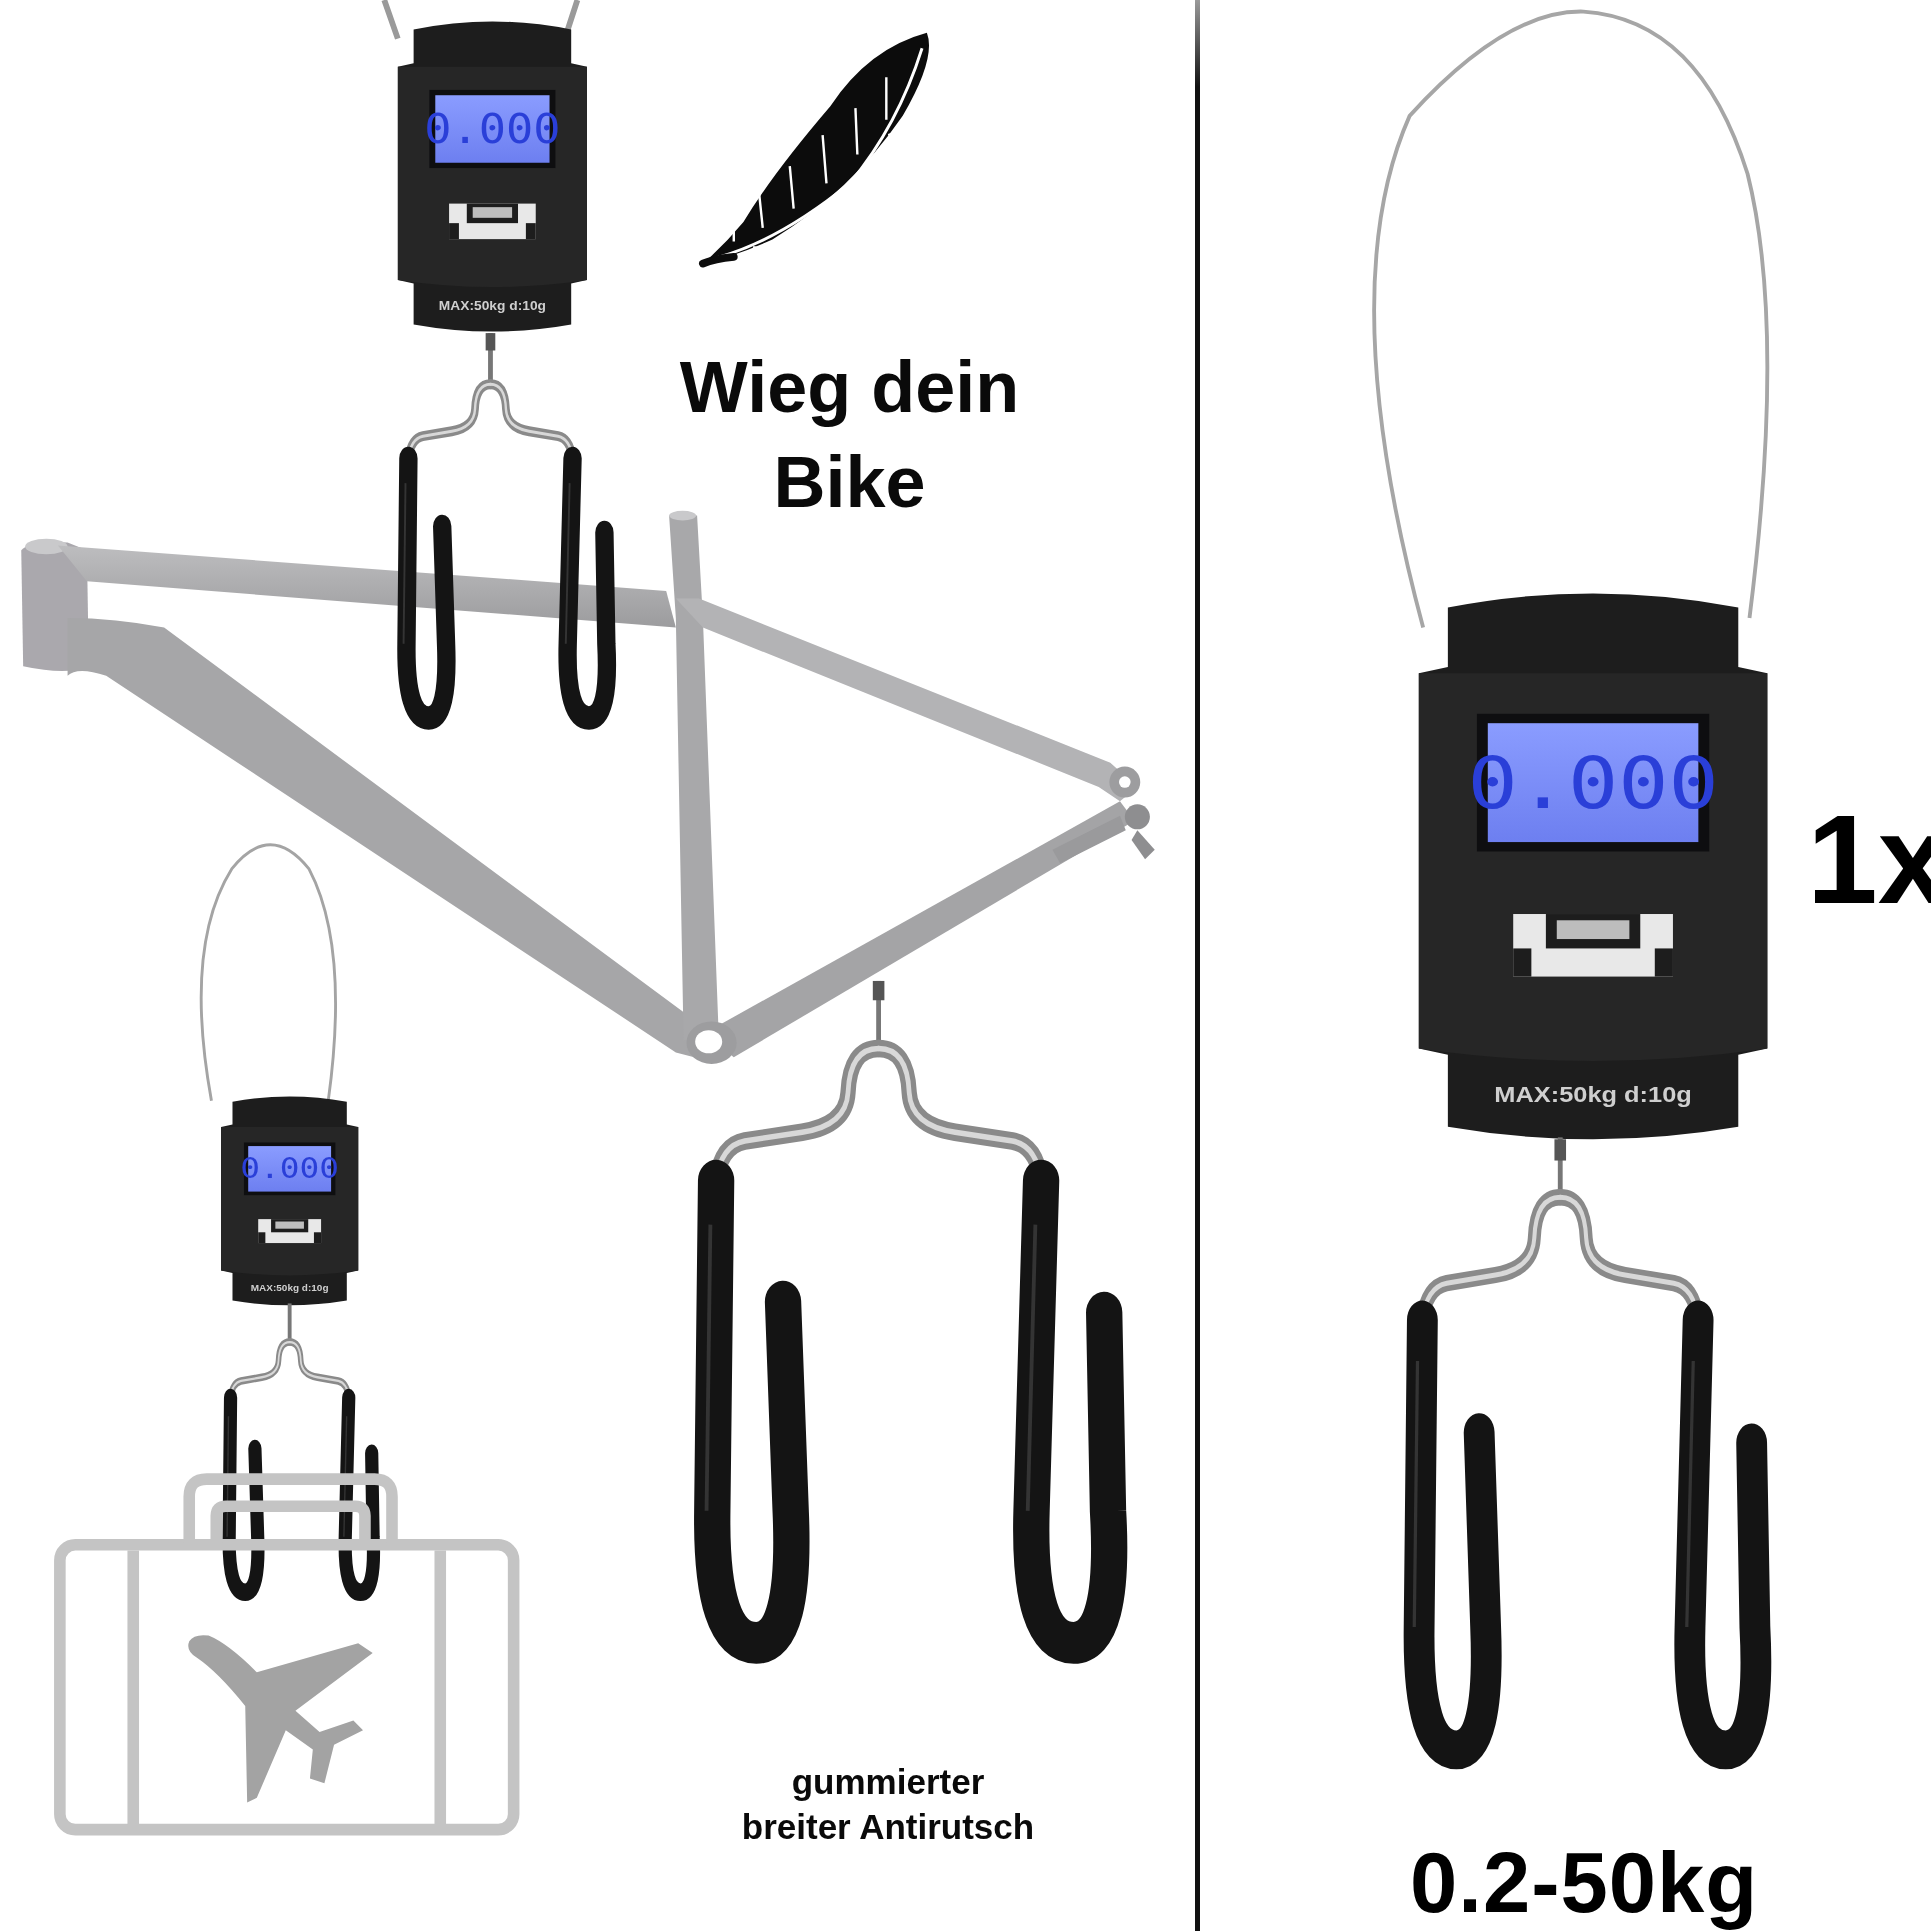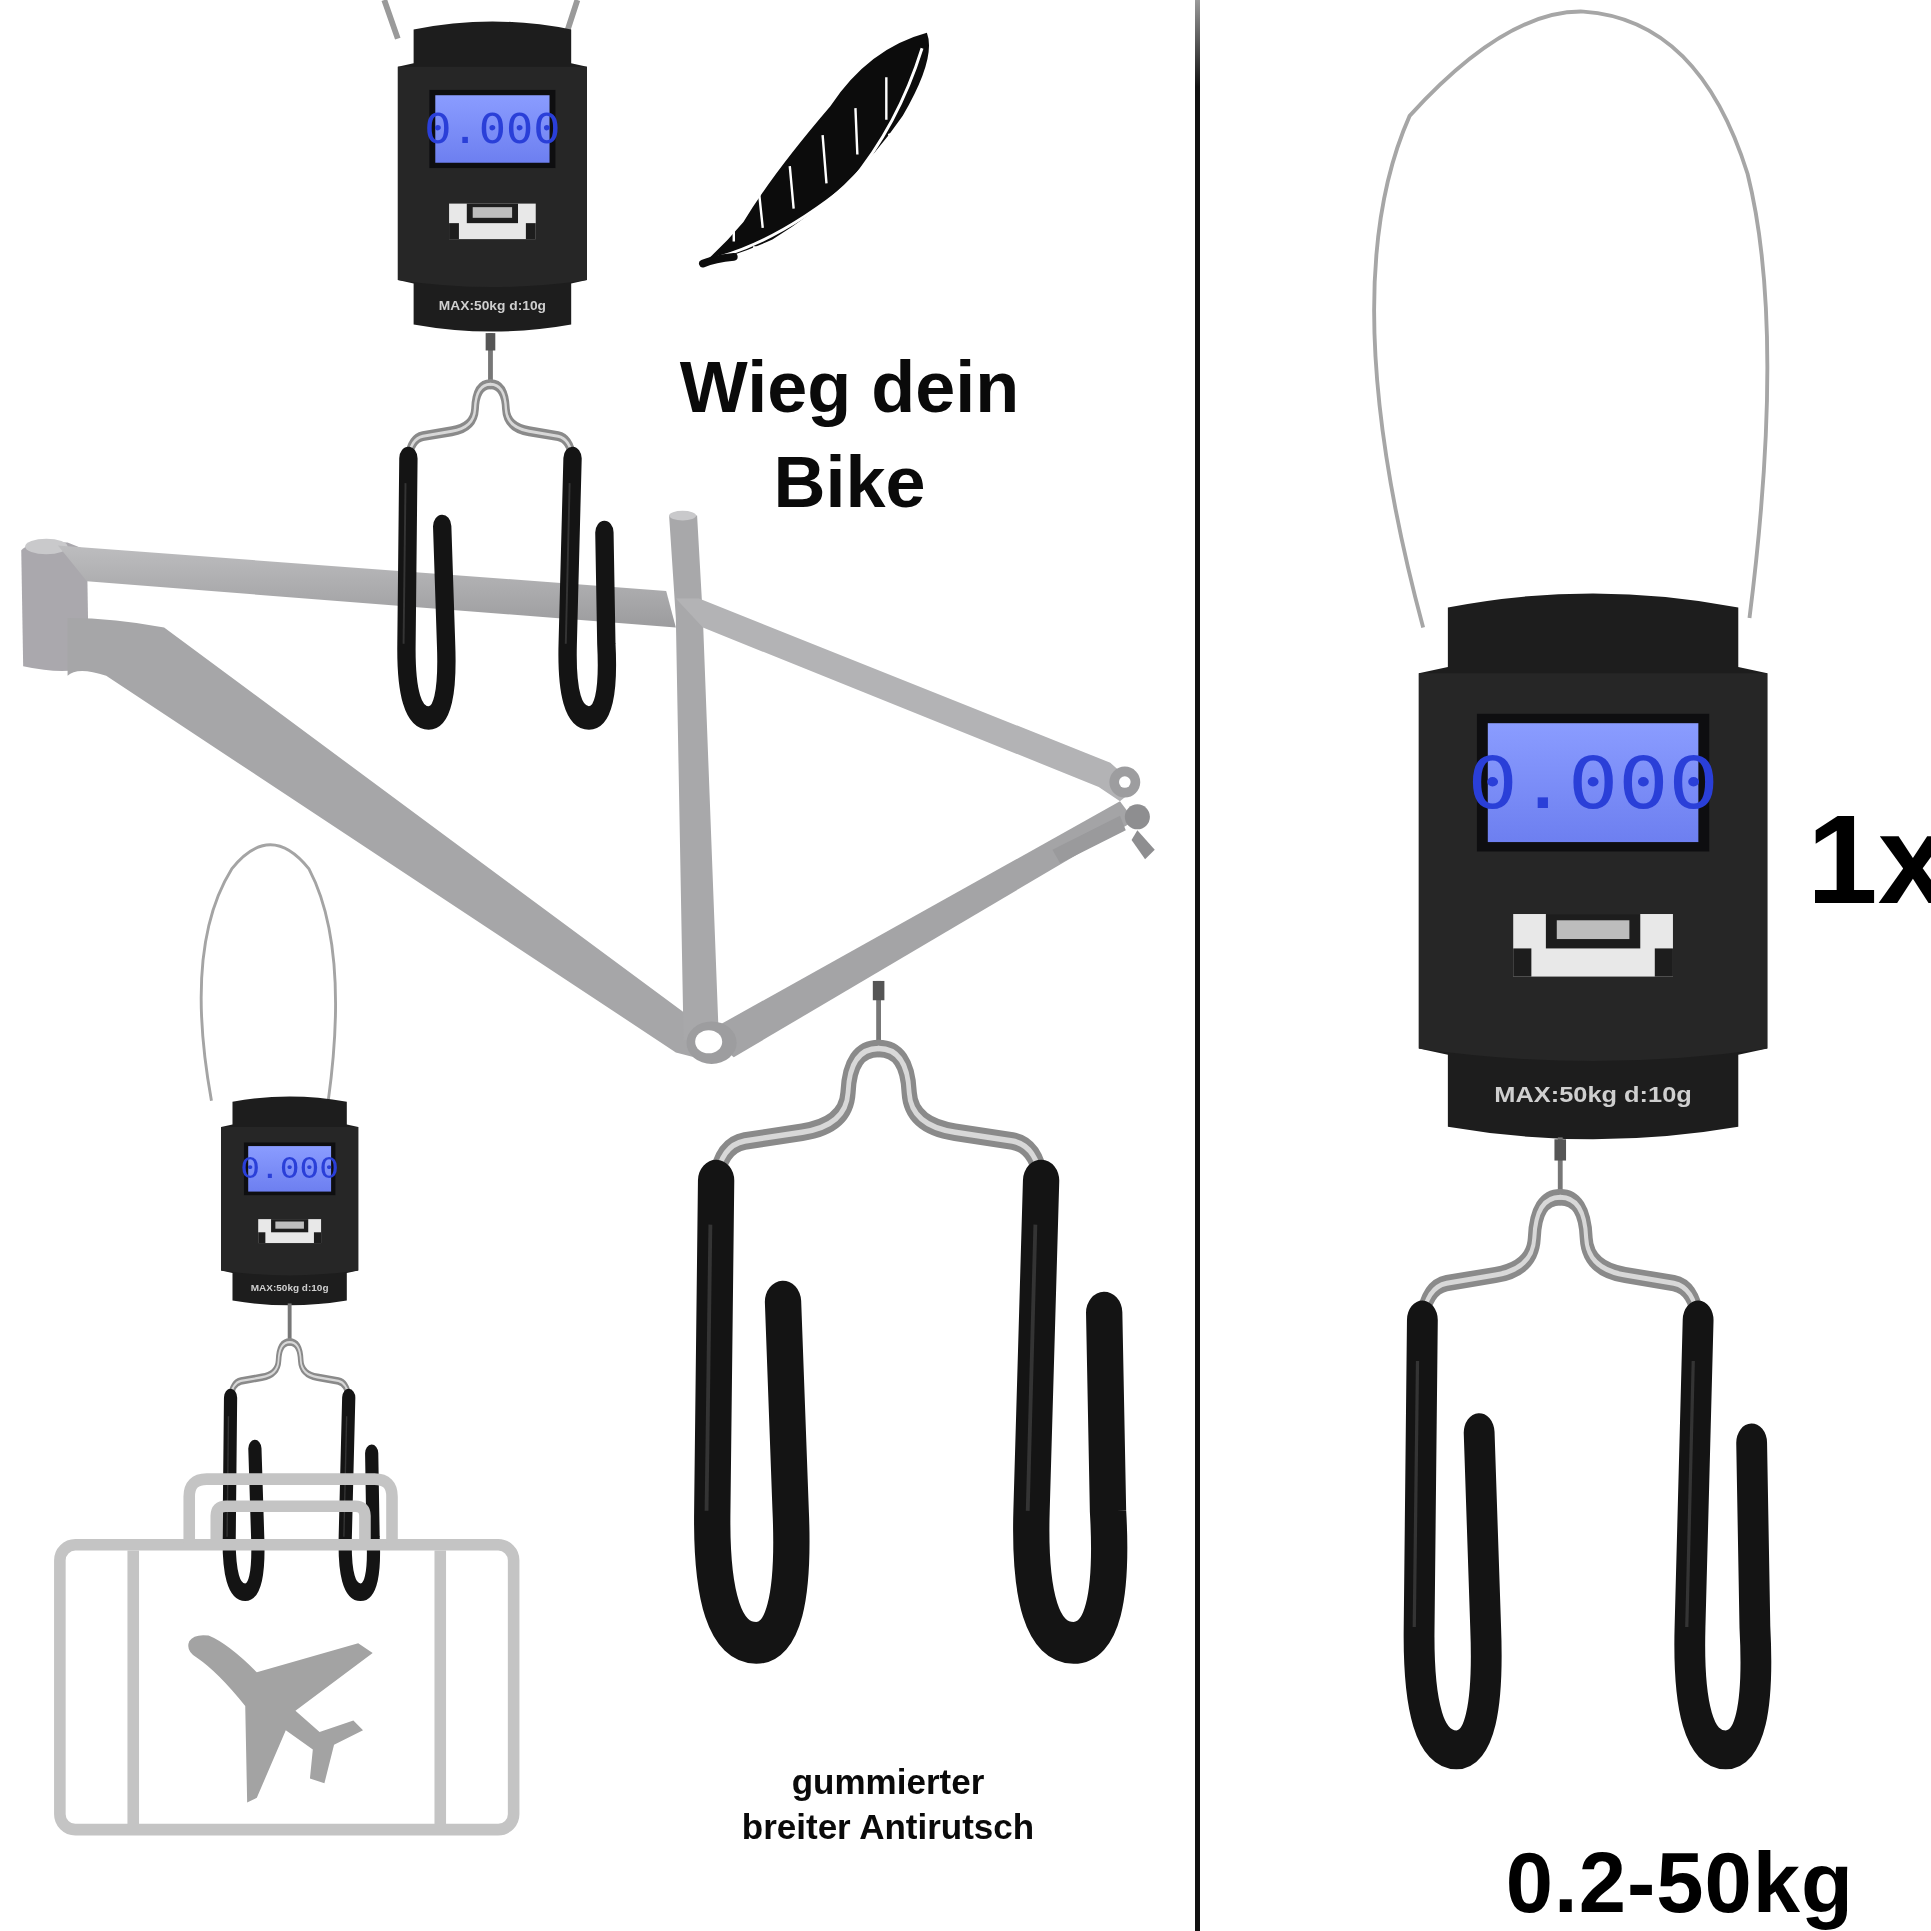--- a/index.html
+++ b/index.html
@@ -2,21 +2,21 @@
 <html><head>
 <meta charset="utf-8">
 <style>
   html, body { margin: 0; padding: 0; background: #ffffff; }
   body { width: 1931px; height: 1931px; position: relative; overflow: hidden; font-family: "Liberation Sans", "DejaVu Sans", sans-serif; }
   .abs { position: absolute; }
   svg.layer { position: absolute; left: 0; top: 0; }
   .headline { position: absolute; left: 618px; top: 340px; width: 463px; text-align: center; font-weight: 700; font-size: 72px; line-height: 95px; color: #0a0a0a; letter-spacing: 0px; }
   .caption { position: absolute; left: 695px; top: 1759px; width: 386px; text-align: center; font-weight: 700; font-size: 35px; line-height: 45px; color: #0a0a0a; }
   .qty { position: absolute; left: 1767px; top: 792px; font-weight: 700; font-size: 127px; line-height: 135px; color: #000; margin-left: 40px; }
-  .range { position: absolute; left: 1410px; top: 1834px; width: 444px; text-align: right; font-weight: 700; font-size: 85px; line-height: 97px; color: #000; letter-spacing: 1px; }
+  .range { position: absolute; left: 1410px; top: 1834px; width: 444px; text-align: left; font-weight: 700; font-size: 85px; line-height: 97px; color: #000; letter-spacing: 1px; }
   .lcd-text { font-family: "DejaVu Sans Mono", "Liberation Mono", monospace; fill: #2a3fd8; }
   .label-text { font-family: "Liberation Sans", sans-serif; fill: #cfcfcf; font-weight: 700; }
 </style>
 </head>
 <body>
 
 <div class="abs" style="left:1195px; top:0; width:4.8px; height:1931px; background:linear-gradient(#9a9a9a 0px, #111 87px, #111 100%);"></div>
 
 <svg class="layer" width="1931" height="1931" viewBox="0 0 2000 2000">
   <defs>

